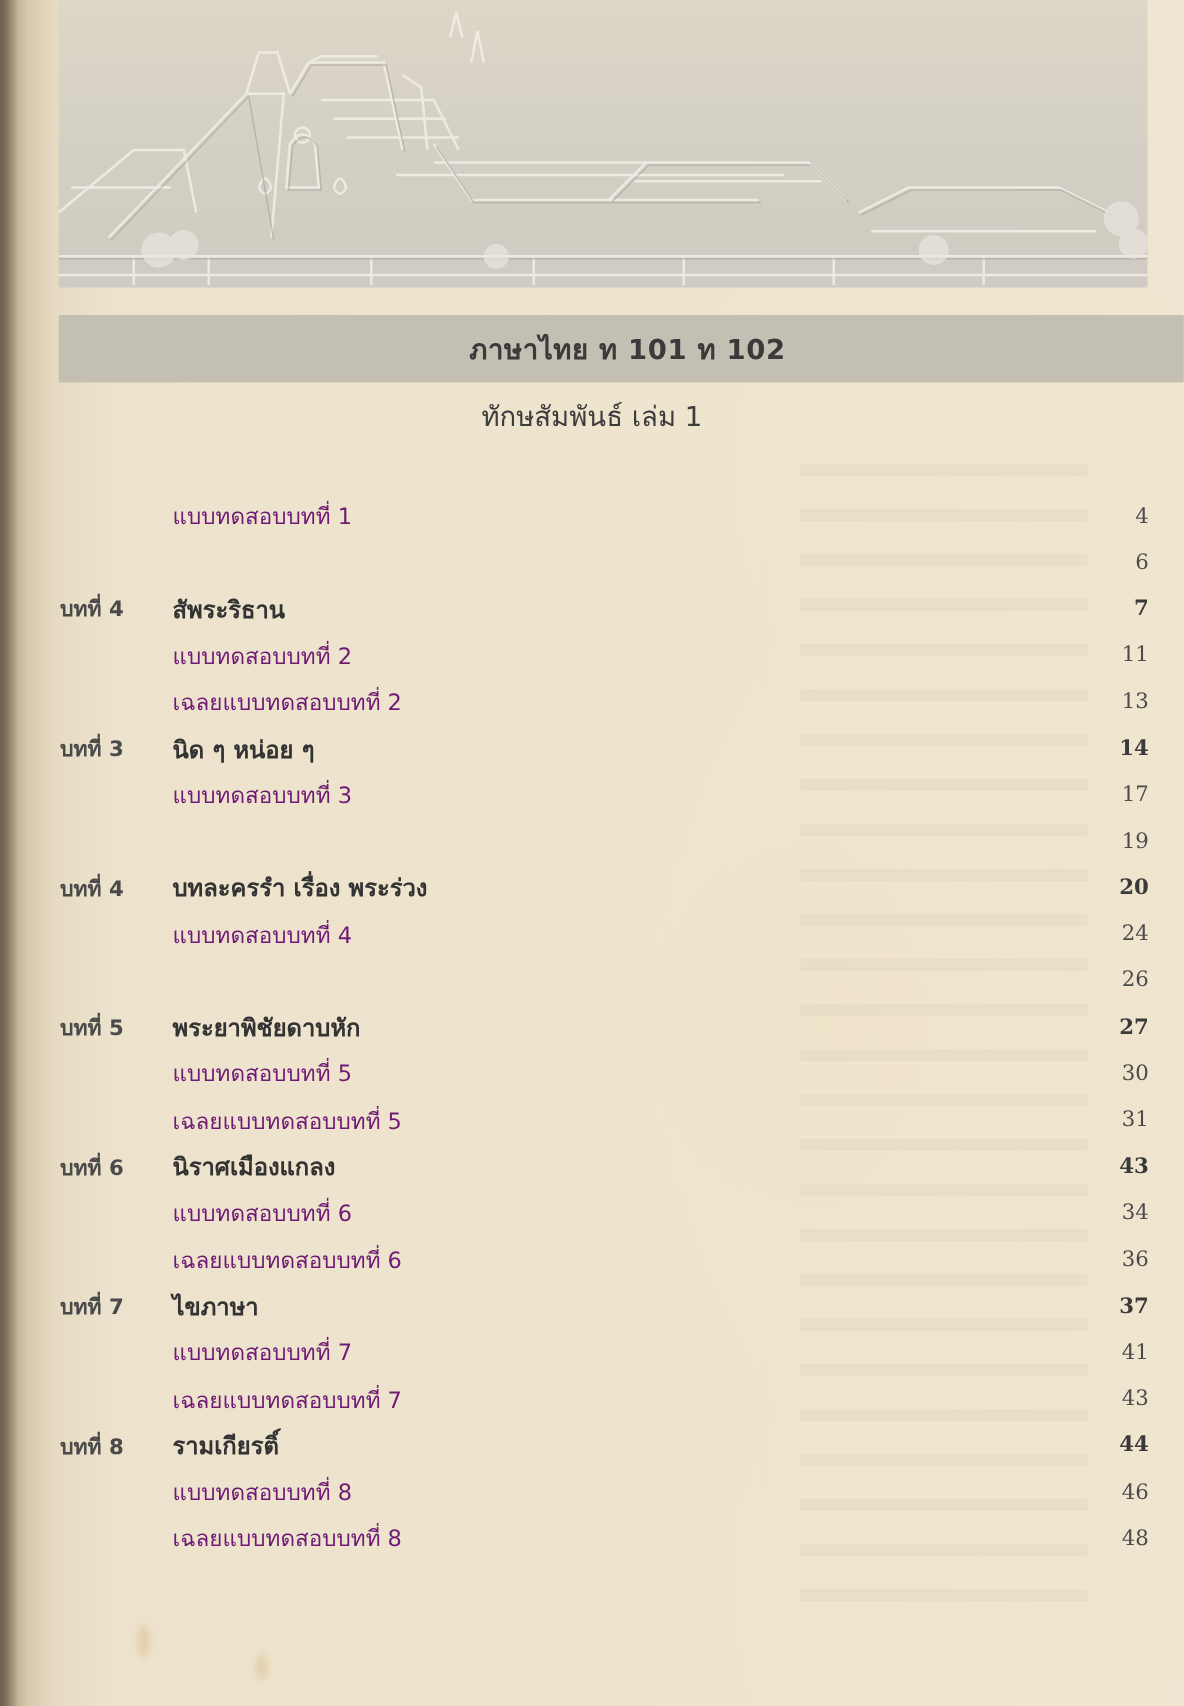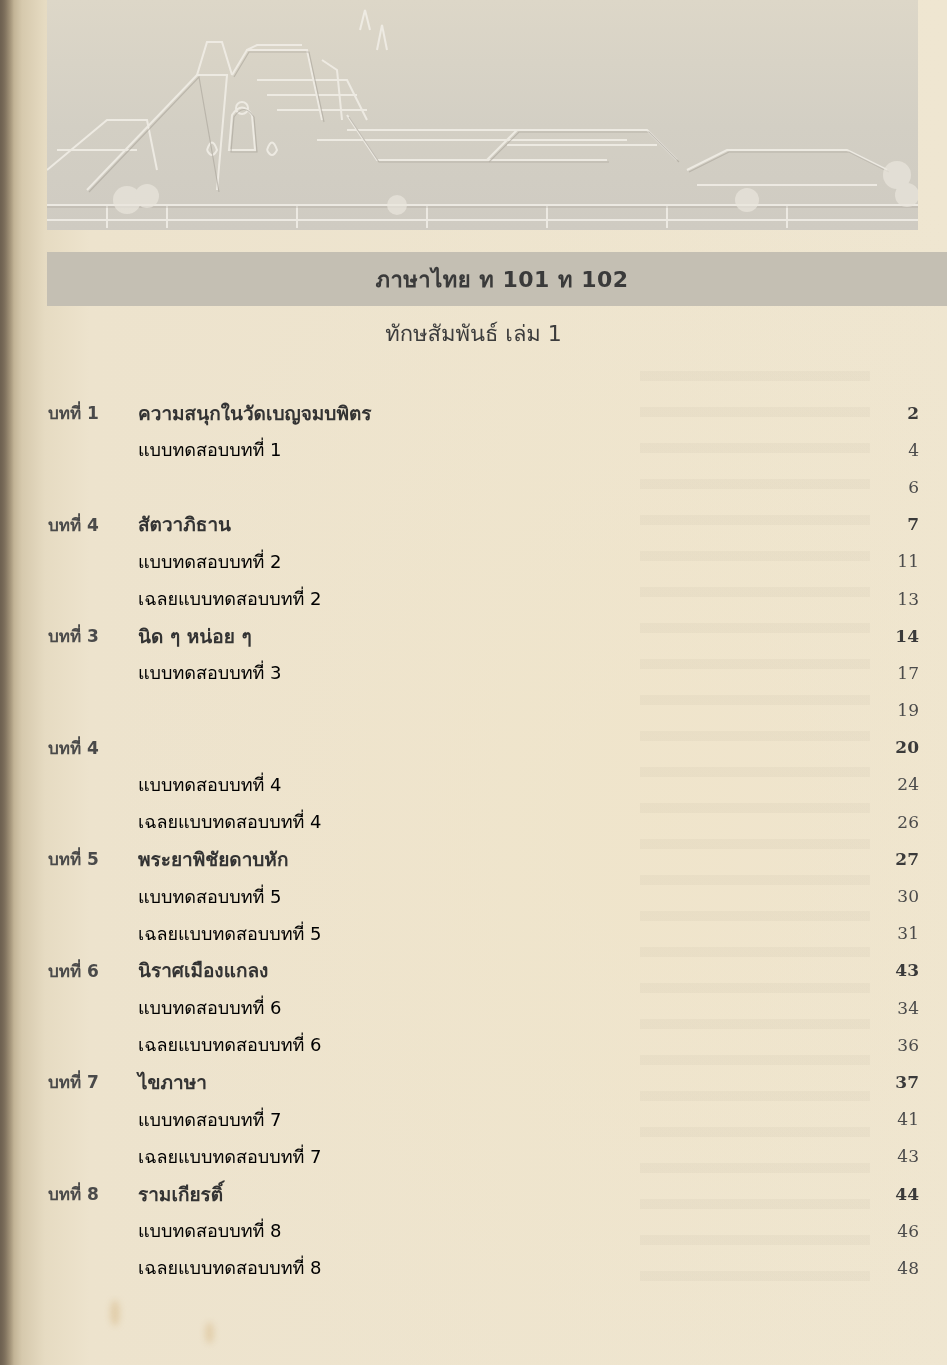--- a/index.html
+++ b/index.html
@@ -119,21 +119,21 @@
       color: #3b3b3b;
       white-space: nowrap;
     }
     .toc-title.chapter {
       font-weight: bold;
       font-size: 19px;
       color: #333;
     }
     .toc-title.sub {
       font-weight: normal;
-      color: #000000;
+      color: #701a75;
       font-size: 18px;
     }
     .toc-page {
       position: absolute;
       right: 0;
       width: 60px;
       text-align: right;
       font-family: "DejaVu Serif", serif;
       font-size: 17px;
       color: #4b4b4b;
@@ -231,35 +231,30 @@
 </header>
 
 <section class="subject-bar">
   <span class="subject-title">ภาษาไทย ท 101 ท 102</span>
 </section>
 
 <div class="book-subtitle">ทักษสัมพันธ์ เล่ม 1</div>
 
 <main class="toc">
   <div class="toc-row">
-    <span class="toc-chapter-label">บทที่ 1</span>
-    <span class="toc-title chapter">ความสนุกในวัดเบญจมบพิตร</span>
-    <span class="toc-page chapter">2</span>
-  </div>
-  <div class="toc-row">
     <span class="toc-title sub">แบบทดสอบบทที่ 1</span>
     <span class="toc-page">4</span>
   </div>
   <div class="toc-row">
     <span class="toc-page">6</span>
   </div>
 
   <div class="toc-row">
     <span class="toc-chapter-label">บทที่ 4</span>
-    <span class="toc-title chapter">สัตวาภิธาน</span>
+    <span class="toc-title chapter">สัพระริธาน</span>
     <span class="toc-page chapter">7</span>
   </div>
   <div class="toc-row">
     <span class="toc-title sub">แบบทดสอบบทที่ 2</span>
     <span class="toc-page">11</span>
   </div>
   <div class="toc-row">
     <span class="toc-title sub">เฉลยแบบทดสอบบทที่ 2</span>
     <span class="toc-page">13</span>
   </div>
@@ -272,28 +267,28 @@
   <div class="toc-row">
     <span class="toc-title sub">แบบทดสอบบทที่ 3</span>
     <span class="toc-page">17</span>
   </div>
   <div class="toc-row">
     <span class="toc-page">19</span>
   </div>
 
   <div class="toc-row">
     <span class="toc-chapter-label">บทที่ 4</span>
+    <span class="toc-title chapter">บทละครรำ เรื่อง พระร่วง</span>
     <span class="toc-page chapter">20</span>
   </div>
   <div class="toc-row">
     <span class="toc-title sub">แบบทดสอบบทที่ 4</span>
     <span class="toc-page">24</span>
   </div>
   <div class="toc-row">
-    <span class="toc-title sub">เฉลยแบบทดสอบบทที่ 4</span>
     <span class="toc-page">26</span>
   </div>
 
   <div class="toc-row">
     <span class="toc-chapter-label">บทที่ 5</span>
     <span class="toc-title chapter">พระยาพิชัยดาบหัก</span>
     <span class="toc-page chapter">27</span>
   </div>
   <div class="toc-row">
     <span class="toc-title sub">แบบทดสอบบทที่ 5</span>

